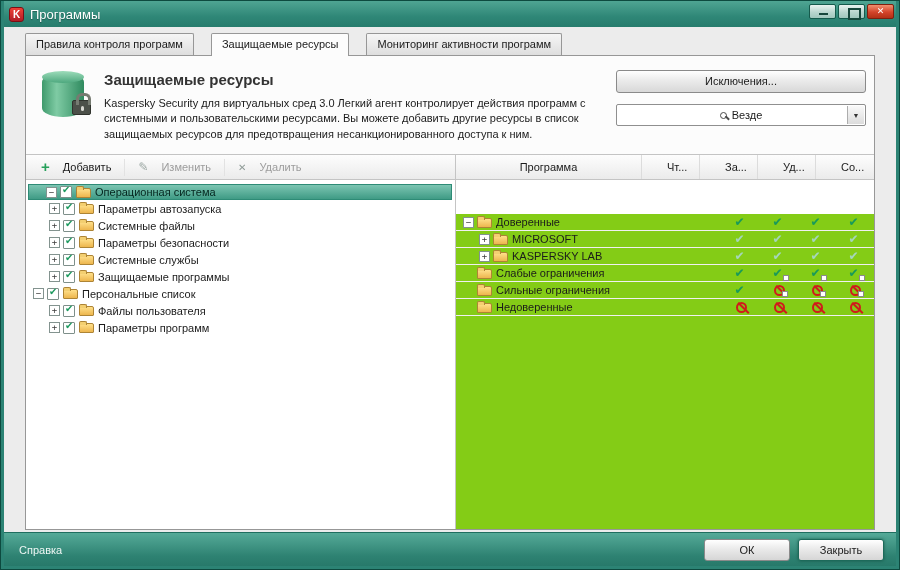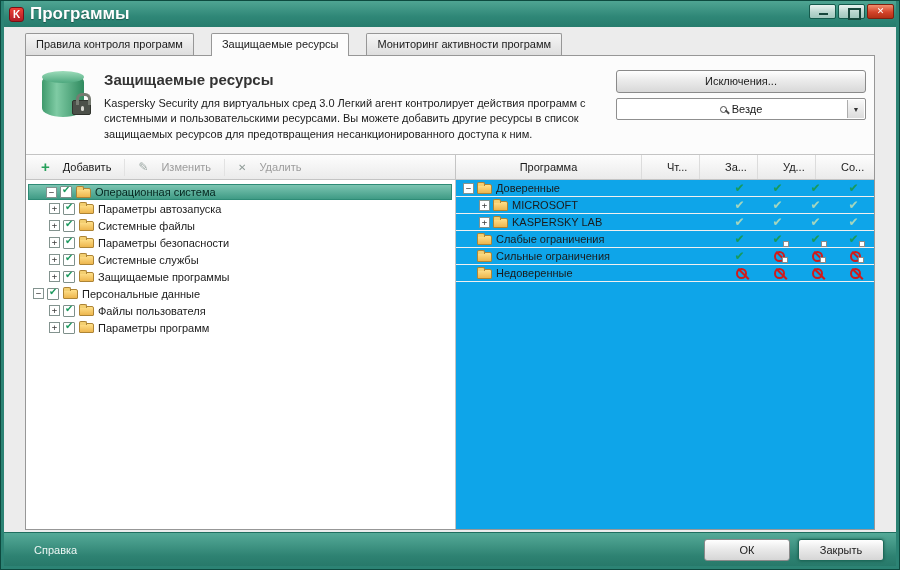--- a/index.html
+++ b/index.html
@@ -10,21 +10,21 @@
   .window { width:900px; height:570px; border:1px solid #0d4a3f; background:#2c8374;
             display:flex; flex-direction:column; padding:0 3px 3px 3px; }
 
   
   .titlebar { height:26px; flex:none; display:flex; align-items:center; padding:0 2px 0 5px;
               background:linear-gradient(#4fa593,#2f8777 60%,#27francia); background:linear-gradient(#4fa593,#2f8777 60%,#277c6d); }
   .app-icon { width:15px; height:15px; flex:none; background:linear-gradient(#ef4136,#b01d26);
               border:1px solid #7c0e14; border-radius:3px; color:#fff; font-size:10px; font-weight:bold;
               text-align:center; line-height:14px; margin-right:6px; }
   .app-icon::before { content:'K'; }
-  .titlebar-text { color:#fff; font-weight:bold; font-size:17px; text-shadow:0 1px 1px rgba(0,0,0,.35); }
+  .titlebar-text { color:#fff; font-weight:normal; font-size:13px; text-shadow:0 1px 1px rgba(0,0,0,.35); }
   .win-controls { margin-left:auto; display:flex; gap:2px; align-self:flex-start; margin-top:3px; }
   .win-btn { width:27px; height:15px; border:1px solid #155a4c; border-radius:2px; position:relative;
              background:linear-gradient(#eaf4f1,#b9d6cf 55%,#a0c7bd); }
   .win-btn.close { background:linear-gradient(#f09070,#d4442a 55%,#b23015); border-color:#7e1f0f; }
   .win-btn.min::before { content:''; position:absolute; left:9px; bottom:3px; width:9px; height:2px; background:#17473c; }
   .win-btn.max::before { content:''; position:absolute; left:9px; top:3px; width:9px; height:8px; border:2px solid #17473c; }
   .win-btn.close::before { content:'\2715'; position:absolute; left:0; right:0; top:1px; text-align:center;
                            color:#fff; font-size:9px; font-weight:bold; }
 
   
@@ -46,21 +46,21 @@
   .db::before { content:''; position:absolute; top:-2px; left:0; width:42px; height:12px;
                 border-radius:50%; background:linear-gradient(#9ddcba,#4da87e); }
   .lock { position:absolute; left:32px; top:30px; width:19px; height:15px; background:#4c5049;
           border:1px solid #30332d; border-radius:2px; }
   .lock::before { content:''; position:absolute; top:-8px; left:3px; width:9px; height:9px;
                   border:3px solid #767b71; border-bottom:none; border-radius:6px 6px 0 0; }
   .lock::after { content:''; position:absolute; left:8px; top:5px; width:3px; height:5px; background:#d8d8d2; border-radius:2px; }
   .hdr-text { flex:1; min-width:0; padding-top:1px; }
   .page-title { font-size:15px; font-weight:bold; color:#333; margin-bottom:8px; }
   .page-desc { font-size:11px; line-height:1.4; max-width:508px; color:#1b1b1b; }
-  .hdr-right { width:250px; flex:none; margin-left:10px; display:flex; flex-direction:column; gap:5px; }
+  .hdr-right { width:250px; flex:none; margin-left:10px; display:flex; flex-direction:column; gap:11px; }
   .btn { height:23px; background:linear-gradient(#ffffff,#ebebeb 45%,#d8d8d8); border:1px solid #8a8a8a;
          border-radius:3px; font-size:11px; text-align:center; line-height:21px; color:#1b1b1b; width:100%; }
   .combo { height:22px; position:relative; border:1px solid #8f8f8f; border-radius:2px; background:#fff;
            display:flex; align-items:center; justify-content:center; }
   .combo-value { display:flex; align-items:center; gap:5px; }
   .mag { width:7px; height:7px; border:1.5px solid #4a4a4a; border-radius:50%; position:relative; display:inline-block; }
   .mag::after { content:''; position:absolute; width:5px; height:1.5px; background:#4a4a4a;
                 transform:rotate(45deg); right:-4px; bottom:-1px; }
   .combo-arrow { position:absolute; right:1px; top:1px; bottom:1px; width:17px;
                  background:linear-gradient(#f9f9f9,#dcdcdc); border-left:1px solid #adadad;
@@ -105,21 +105,21 @@
   .cb { width:12px; height:12px; flex:none; border:1px solid #7e8f8a; background:#fff; position:relative;
         margin-right:4px; border-radius:1px; }
   .cb.checked::before { content:'\2714'; position:absolute; left:1px; top:-3px; font-size:10px;
                         color:#1d9a5f; font-weight:bold; }
   .folder { width:15px; height:10px; flex:none; background:linear-gradient(#ffe08a,#edb64e);
             border:1px solid #ad8435; border-radius:2px 2px 1px 1px; position:relative; margin-right:4px; margin-top:1px; }
   .folder::before { content:''; position:absolute; left:-1px; top:-3px; width:6px; height:3px;
                     background:#f3cf71; border:1px solid #ad8435; border-bottom:none; border-radius:2px 2px 0 0; }
 
   
-  .rows { flex:1; background:#0ea5e9; }
+  .rows { flex:1; background:#84cc16;margin-top:34px; }
   .rrow { height:17px; display:flex; align-items:stretch; border-bottom:1px solid #f0f0f0; }
   .cell.prog { flex:1; min-width:0; display:flex; align-items:center; padding-left:7px; white-space:nowrap; }
   .cell.prog.lv1 { padding-left:23px; }
   .cell.perm { width:38px; flex:none; display:flex; align-items:center; justify-content:center; }
 
   .ico { position:relative; display:inline-block; }
   .ck { width:13px; height:13px; }
   .ck::before { content:'\2714'; position:absolute; left:0; top:0; font-size:12px; line-height:13px;
                 color:#189a5a; font-weight:bold; }
   .ck.light::before { color:#a5d6bd; }
@@ -127,21 +127,21 @@
   .blk::before { content:''; position:absolute; left:-2px; top:3.5px; width:15px; height:2px;
                  background:#d01b1b; transform:rotate(45deg); }
   .ck.mod::after, .blk.mod::after { content:''; position:absolute; width:4px; height:4px;
                  background:#fff; border:1px solid #8a8a8a; }
   .ck.mod::after { right:-3px; bottom:-1px; }
   .blk.mod::after { right:-5px; bottom:-3px; }
 
   
   .footer { height:34px; flex:none; display:flex; align-items:center; padding:0 12px 0 15px; gap:8px;
             background:linear-gradient(#55aa98,#2e8272 70%,#27796a); border-top:1px solid #1f6e5f; }
-  .help-link { color:#eef7f4; margin-right:auto;margin-left:15px; }
+  .help-link { color:#eef7f4; margin-right:auto; }
   .fbtn { height:22px; width:86px; background:linear-gradient(#ffffff,#eaeaea 45%,#d6d6d6);
           border:1px solid #8a8a8a; border-radius:3px; text-align:center; line-height:20px; color:#1b1b1b; }
   .fbtn.default { border:1px solid #1d6a5a; box-shadow:0 0 3px rgba(20,80,66,.8); }
 </style>
 </head>
 <body>
 
 <div class="window">
 
   <div class="titlebar">
@@ -237,21 +237,21 @@
             <div class="trow lv1">
               <span class="exp plus"></span>
               <span class="cb checked"></span>
               <span class="folder"></span>
               <span class="lbl">Защищаемые программы</span>
             </div>
             <div class="trow lv0">
               <span class="exp minus"></span>
               <span class="cb checked"></span>
               <span class="folder"></span>
-              <span class="lbl">Персональные данные</span>
+              <span class="lbl">Персональные список</span>
             </div>
             <div class="trow lv1">
               <span class="exp plus"></span>
               <span class="cb checked"></span>
               <span class="folder"></span>
               <span class="lbl">Файлы пользователя</span>
             </div>
             <div class="trow lv1">
               <span class="exp plus"></span>
               <span class="cb checked"></span>

